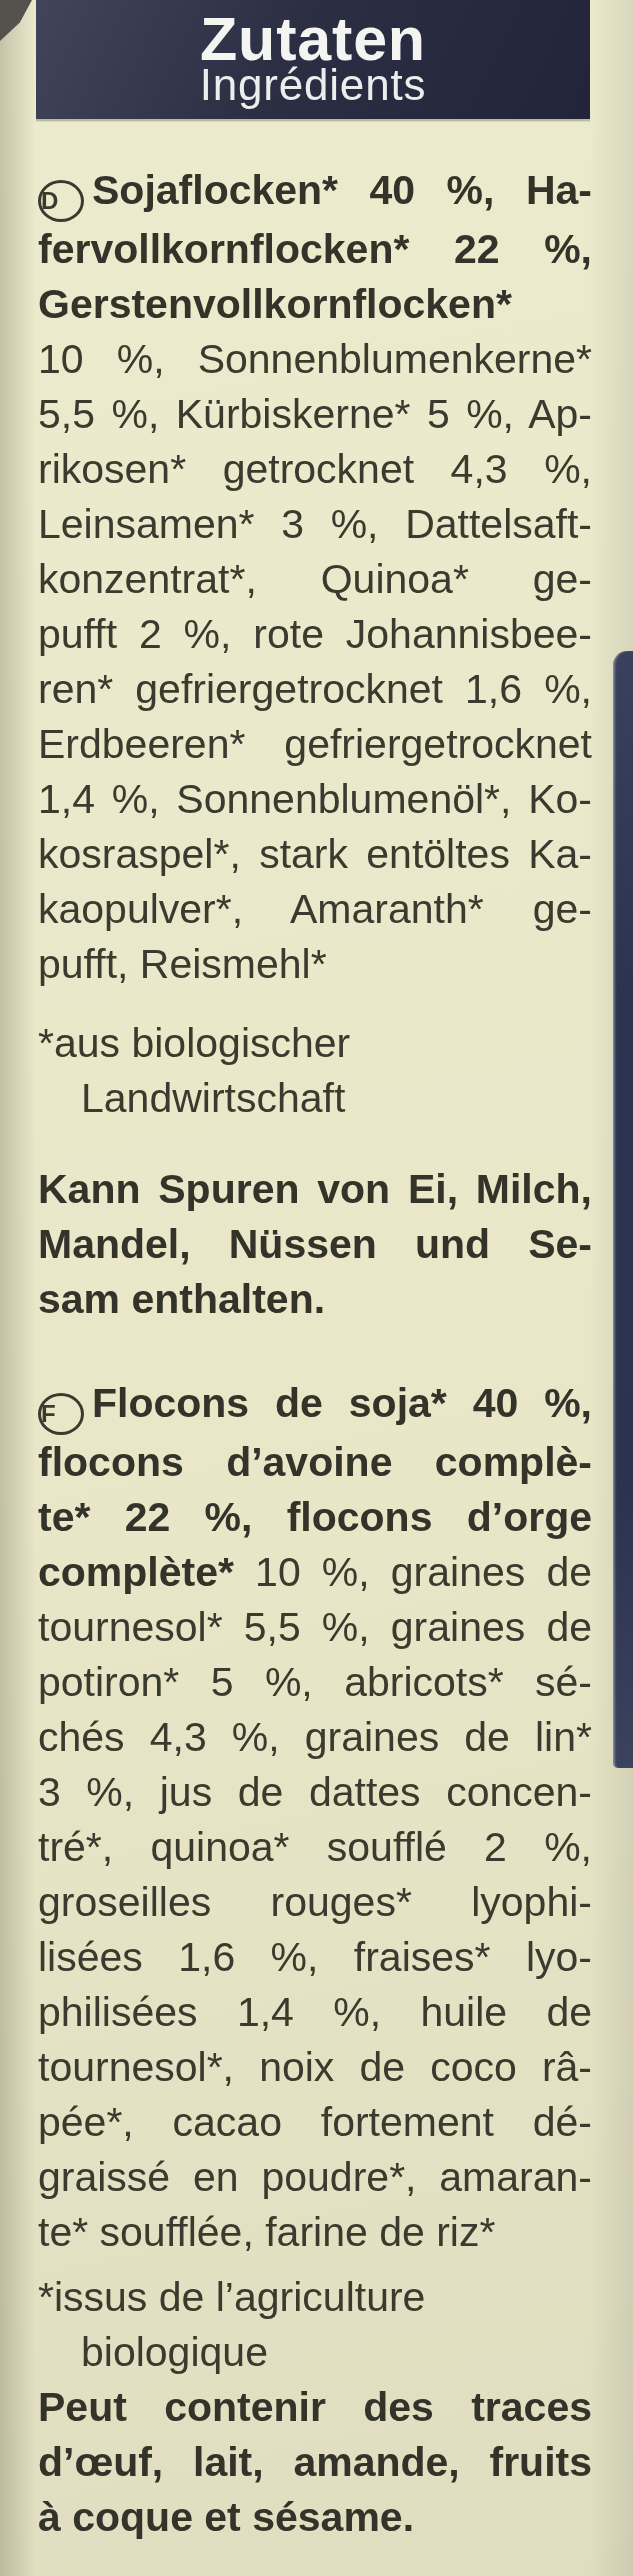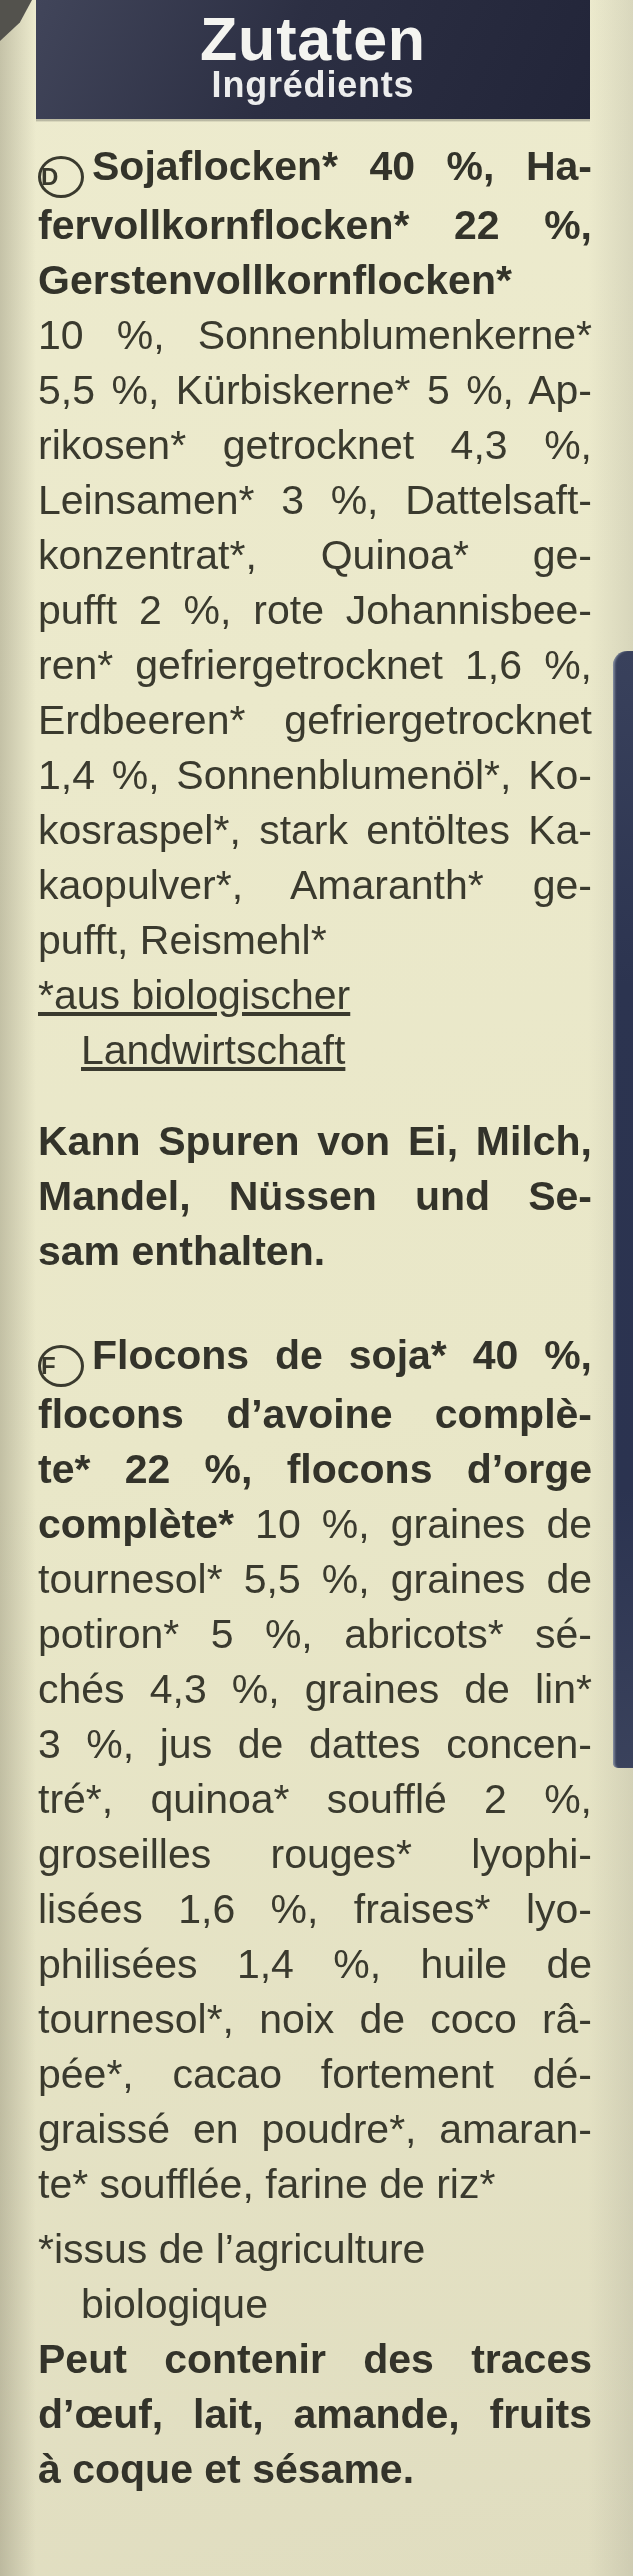--- a/index.html
+++ b/index.html
@@ -17,24 +17,24 @@
     background:#53524d;
     clip-path:polygon(0 0,100% 0,62% 55%,0 100%);
   }
   .header{
     position:relative;margin-left:36px;width:554px;height:119px;
     background:linear-gradient(115deg,#41455a 0%,#2c2f43 45%,#222539 100%);
     display:flex;flex-direction:column;align-items:center;justify-content:center;
     box-shadow:0 2.4px 0 rgba(95,95,85,.35);
   }
   .header .t1{color:#f4f4f0;font-weight:bold;font-size:61px;line-height:49px;letter-spacing:0.8px;}
-  .header .t2{color:#eceded;font-weight:bold;font-size:36px;line-height:41px;letter-spacing:0.8px;}
+  .header .t2{color:#eceded;font-weight:normal;font-size:44px;line-height:41px;letter-spacing:0.8px;}
   .col{margin-left:38px;width:554px;}
-  .sec-de{margin-top:20px;}
-  .fn-de{margin-top:0;text-decoration:underline;}
+  .sec-de{margin-top:44px;}
+  .fn-de{margin-top:24px;}
   .al-de{margin-top:36px;}
   .sec-fr{margin-top:49px;}
   .fn-fr{margin-top:10px;}
   .al-fr{}
   .line{
     font-size:41px;line-height:55px;
     text-align:justify;text-align-last:justify;
     white-space:nowrap;
   }
   .line.end{text-align-last:left;}

